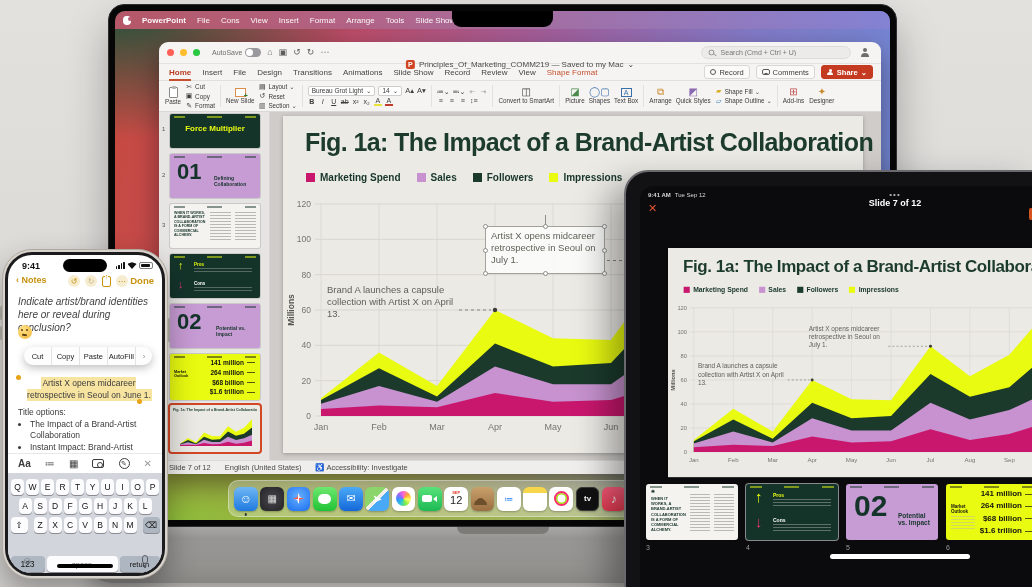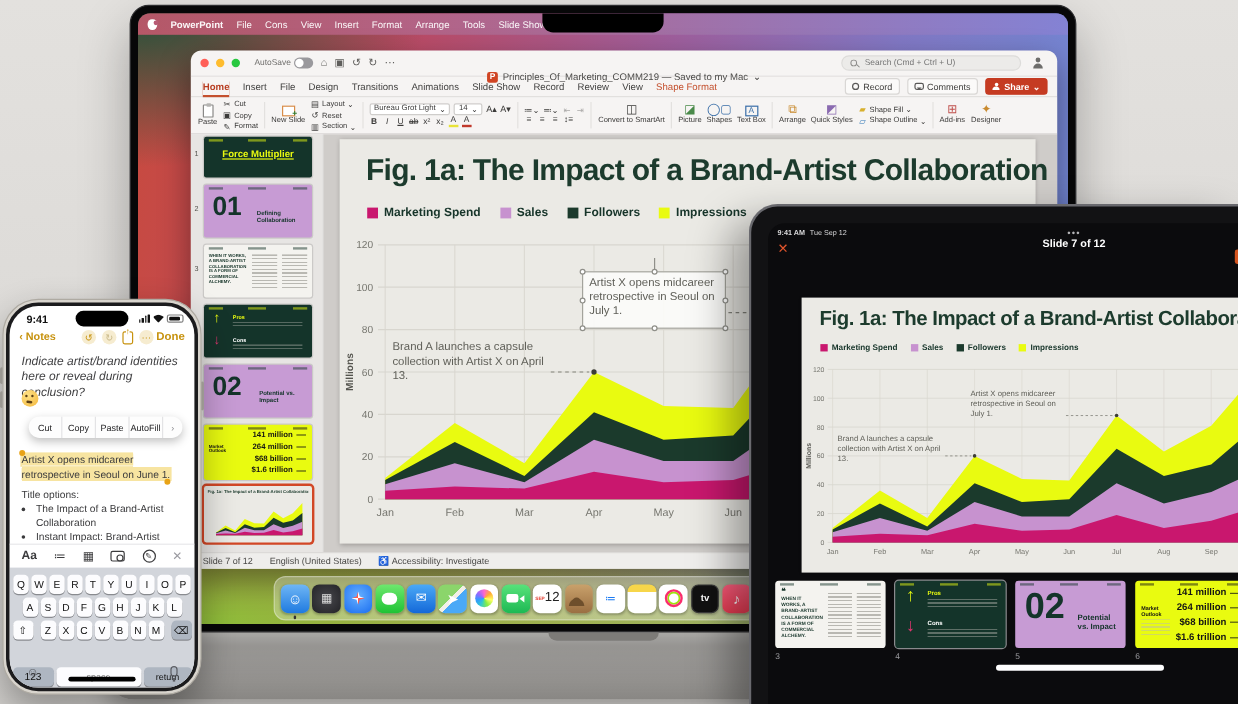--- a/index.html
+++ b/index.html
@@ -119,21 +119,21 @@
   .slide--mac .ann2{background:rgba(252,252,250,.9);border:1px solid #a3a39c;}
   .hd{position:absolute;width:5px;height:5px;background:#fff;border:1px solid #8f8f89;border-radius:50%;display:none;}
   .slide--mac .hd{display:block;}
   .rotst{position:absolute;left:50%;top:-12px;width:1px;height:11px;background:#8f8f89;display:none;}
   .slide--mac .rotst{display:block;}
 
   
   #slide-mac-wrap{position:absolute;left:13px;top:4px;width:580px;height:337px;}
 
   
-  .t-dark{background:#14342a;color:#e9fb10;text-decoration:underline;}
+  .t-dark{background:#14342a;color:#e9fb10;}
   .t-purp{background:#c79bd4;color:#14342a;}
   .t-yel{background:#e9fb10;color:#141414;}
   .t-white{background:#f4f3ef;color:#17352a;}
   .meta-bar{position:absolute;top:2px;left:4px;right:4px;height:2px;opacity:.5;
     background:linear-gradient(90deg,currentColor 0 14%,transparent 14% 40%,currentColor 40% 58%,transparent 58% 86%,currentColor 86%);}
   .txtbars{background:repeating-linear-gradient(180deg,#b9b8b2 0 1px,transparent 1px 3px);}
   .stats-list{position:absolute;right:5px;top:4px;text-align:right;}
   .stat-row{display:flex;align-items:center;justify-content:flex-end;gap:3px;font-weight:800;}
   .stat-dash{display:inline-block;width:8px;height:1px;background:#141414;opacity:.7;}
   .big-num{font-weight:800;color:#14342a;line-height:.9;}
@@ -151,21 +151,21 @@
   .dk-messages{background:linear-gradient(180deg,#6ee86e,#1fc335);}
   .dk-messages:before{content:"";width:13px;height:10px;background:#fff;border-radius:5px;}
   .dk-mail{background:linear-gradient(180deg,#4aa9f7,#1468d8);font-size:11px;}
   .dk-maps{background:linear-gradient(135deg,#8bd56b 45%,#f2efe8 45% 55%,#4aa9f7 55%);}
   .dk-photos{background:#fff;}
   .dk-photos:before{content:"";width:15px;height:15px;border-radius:50%;
     background:conic-gradient(#f6c,#fa3,#ff6,#8e4,#3cc,#39f,#96f,#f6c);filter:blur(.4px);}
   .dk-facetime{background:linear-gradient(180deg,#58e27a,#1db954);}
   .dk-facetime:before{content:"";width:10px;height:7px;background:#fff;border-radius:2px;margin-right:1px;}
   .dk-facetime:after{content:"";border:3px solid transparent;border-right:4px solid #fff;margin-left:-3px;}
-  .dk-calendar{background:#fff;flex-direction:row;gap:0;}
+  .dk-calendar{background:#fff;flex-direction:column;gap:0;}
   .dk-cal-m{font-size:4px;color:#e33b2e;font-weight:bold;line-height:1;}
   .dk-cal-d{font-size:11px;color:#222;font-weight:300;line-height:1;}
   .dk-contacts{background:linear-gradient(180deg,#c9a16b,#9a6f42);}
   .dk-contacts:before{content:"";width:7px;height:7px;border-radius:50%;background:#6e4f2c;margin-bottom:-6px;}
   .dk-contacts:after{content:"";width:13px;height:6px;border-radius:6px 6px 0 0;background:#6e4f2c;margin-top:7px;margin-left:-10px;}
   .dk-reminders{background:#fff;color:#444;font-size:9px;}
   .dk-reminders:before{content:"≔";color:#1c7bf3;}
   .dk-notes{background:linear-gradient(180deg,#f7d64a 26%,#fff 26%);}
   .dk-fitness{background:#fff;}
   .dk-fitness:before{content:"";width:11px;height:11px;border-radius:50%;border:2.5px solid #fa2d6c;box-shadow:inset 0 0 0 1.5px #9ee30e;}
@@ -198,21 +198,21 @@
   .share-ic:before{content:"↑";position:absolute;top:-4px;background:#fff;line-height:1;}
   #ph-done{position:absolute;right:8px;top:0;font-size:9.5px;font-weight:bold;margin-left:39px;}
   #ph-question{left:10px;top:40px;width:140px;font-style:italic;font-size:10px;line-height:1.3;color:#3f3f41;}
   #ph-emoji{left:10px;top:70px;width:14px;height:14px;border-radius:50%;background:radial-gradient(circle at 35% 30%,#ffe184,#f3b73c);position:absolute;}
   #ph-emoji:before{content:"";position:absolute;left:3px;top:4px;width:2px;height:2px;border-radius:50%;background:#5d4016;box-shadow:5px 0 0 #5d4016;}
   #ph-emoji:after{content:"";position:absolute;left:4px;top:9px;width:5px;height:1.6px;border-radius:2px;background:#5d4016;transform:rotate(6deg);}
   #ctx-menu{left:16px;top:92px;width:128px;height:18px;border-radius:9px;background:#fdfdfd;
     box-shadow:0 3px 8px rgba(0,0,0,.25);display:flex;align-items:stretch;overflow:hidden;}
   .cmi{flex:1;border:0;background:none;font-size:7.5px;color:#1c1c1e;border-right:.5px solid #e3e3e5;padding:0;}
   .cmi:last-child{border-right:0;color:#8a8a8e;flex:.6;}
-  #ph-selected{left:10px;top:122px;width:142px;font-size:8.5px;line-height:1.45;color:#3a3a3c;position:absolute;}
+  #ph-selected{left:10px;top:122px;width:142px;font-size:8.5px;line-height:1.45;color:#3a3a3c;position:absolute;text-align:center;}
   #ph-selected .hl-text{background:#f7e4a1;box-shadow:0 0 0 1px #f7e4a1;}
   .sel-dot{position:absolute;width:5px;height:5px;border-radius:50%;background:#e8a317;}
   #ph-opts-label{left:10px;top:152px;font-size:8.5px;color:#3a3a3c;}
   #note-options{left:10px;top:164px;width:142px;margin:0;padding-left:12px;font-size:8.5px;color:#3a3a3c;line-height:1.35;}
   #ph-toolbar{left:0;top:198px;width:100%;height:20px;background:#fff;border-top:.5px solid #e8e8ea;display:flex;align-items:center;justify-content:space-between;padding:0 10px;color:#3c3c3e;text-align:right;}
   #ph-toolbar .ti{font-size:10px;}
   .cam-ic{width:12px;height:9px;border:1.2px solid #3c3c3e;border-radius:2px;position:relative;}
   .cam-ic:before{content:"";position:absolute;left:3.5px;top:1.5px;width:4px;height:4px;border:1.2px solid #3c3c3e;border-radius:50%;}
   .pen-circ{width:11px;height:11px;border:1.2px solid #3c3c3e;border-radius:50%;font-size:7px;display:flex;align-items:center;justify-content:center;}
   #ph-kb{left:0;top:218px;width:100%;height:100px;background:#d2d5db;}

